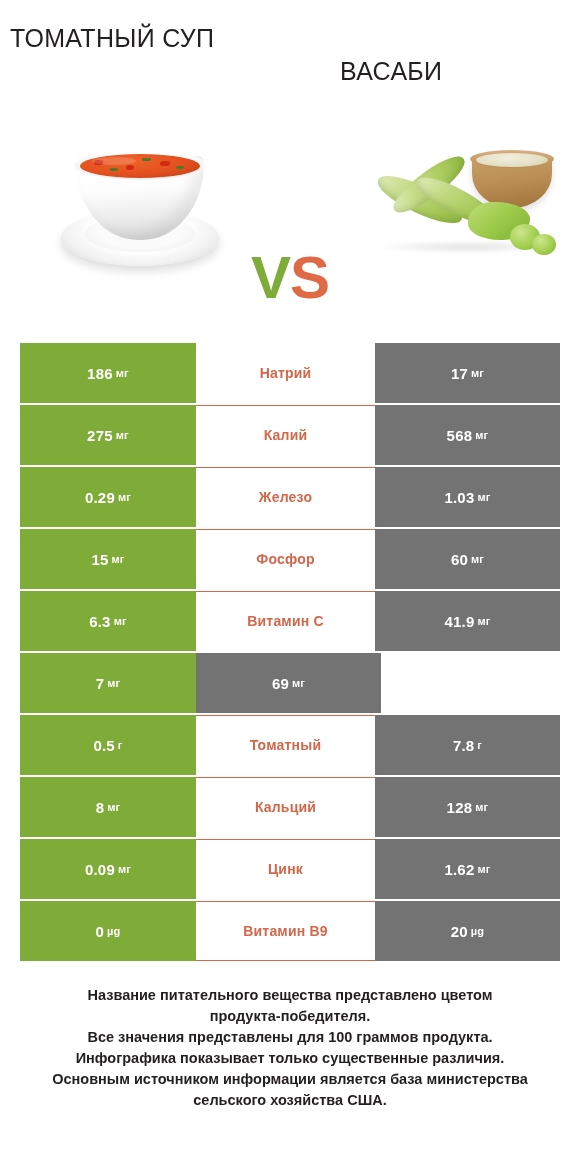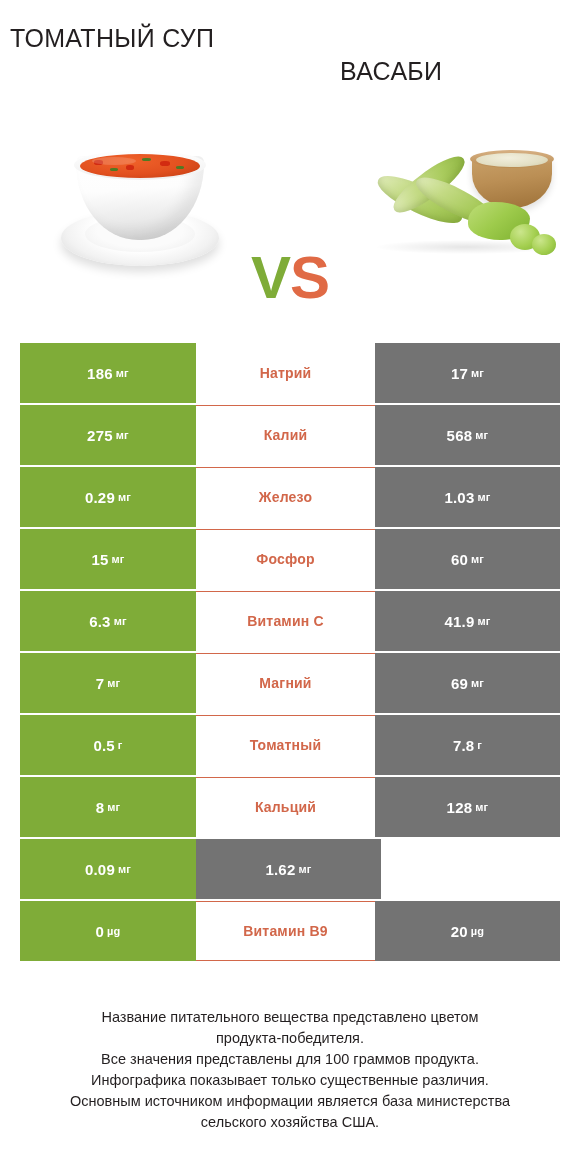--- a/index.html
+++ b/index.html
@@ -254,26 +254,26 @@
   .unit {
     font-size: 11px;
     font-weight: 700;
     margin-left: 3px;
   }
 
   
   .footer {
     position: absolute;
     left: 20px;
-    top: 1007px;
+    top: 985px;
     width: 540px;
     text-align: center;
     font-size: 14.5px;
     line-height: 21px;
-    font-weight: 400;
+    font-weight: 700;
     color: #231f20;
   }
   .footer div { white-space: nowrap; }
 </style>
 </head>
 <body>
 
 <div class="titles">
   <div class="title title-left">Томатный суп</div>
   <div class="title title-right">Васаби</div>
@@ -385,23 +385,20 @@
         <span>41.9</span>
         <span class="unit">мг</span>
       </div>
   </div>
 
   <div class="row">
     <div class="cell cell-left">
         <span>7</span>
         <span class="unit">мг</span>
       </div>
-    <div class="cell cell-mid">
-        <span>Магний</span>
-      </div>
     <div class="cell cell-right">
         <span>69</span>
         <span class="unit">мг</span>
       </div>
   </div>
 
   <div class="row">
     <div class="cell cell-left">
         <span>0.5</span>
         <span class="unit">г</span>
@@ -426,20 +423,23 @@
     <div class="cell cell-right">
         <span>128</span>
         <span class="unit">мг</span>
       </div>
   </div>
 
   <div class="row">
     <div class="cell cell-left">
         <span>0.09</span>
         <span class="unit">мг</span>
+      </div>
+    <div class="cell cell-mid">
+        <span>Цинк</span>
       </div>
     <div class="cell cell-right">
         <span>1.62</span>
         <span class="unit">мг</span>
       </div>
   </div>
 
   <div class="row">
     <div class="cell cell-left">
         <span>0</span>

